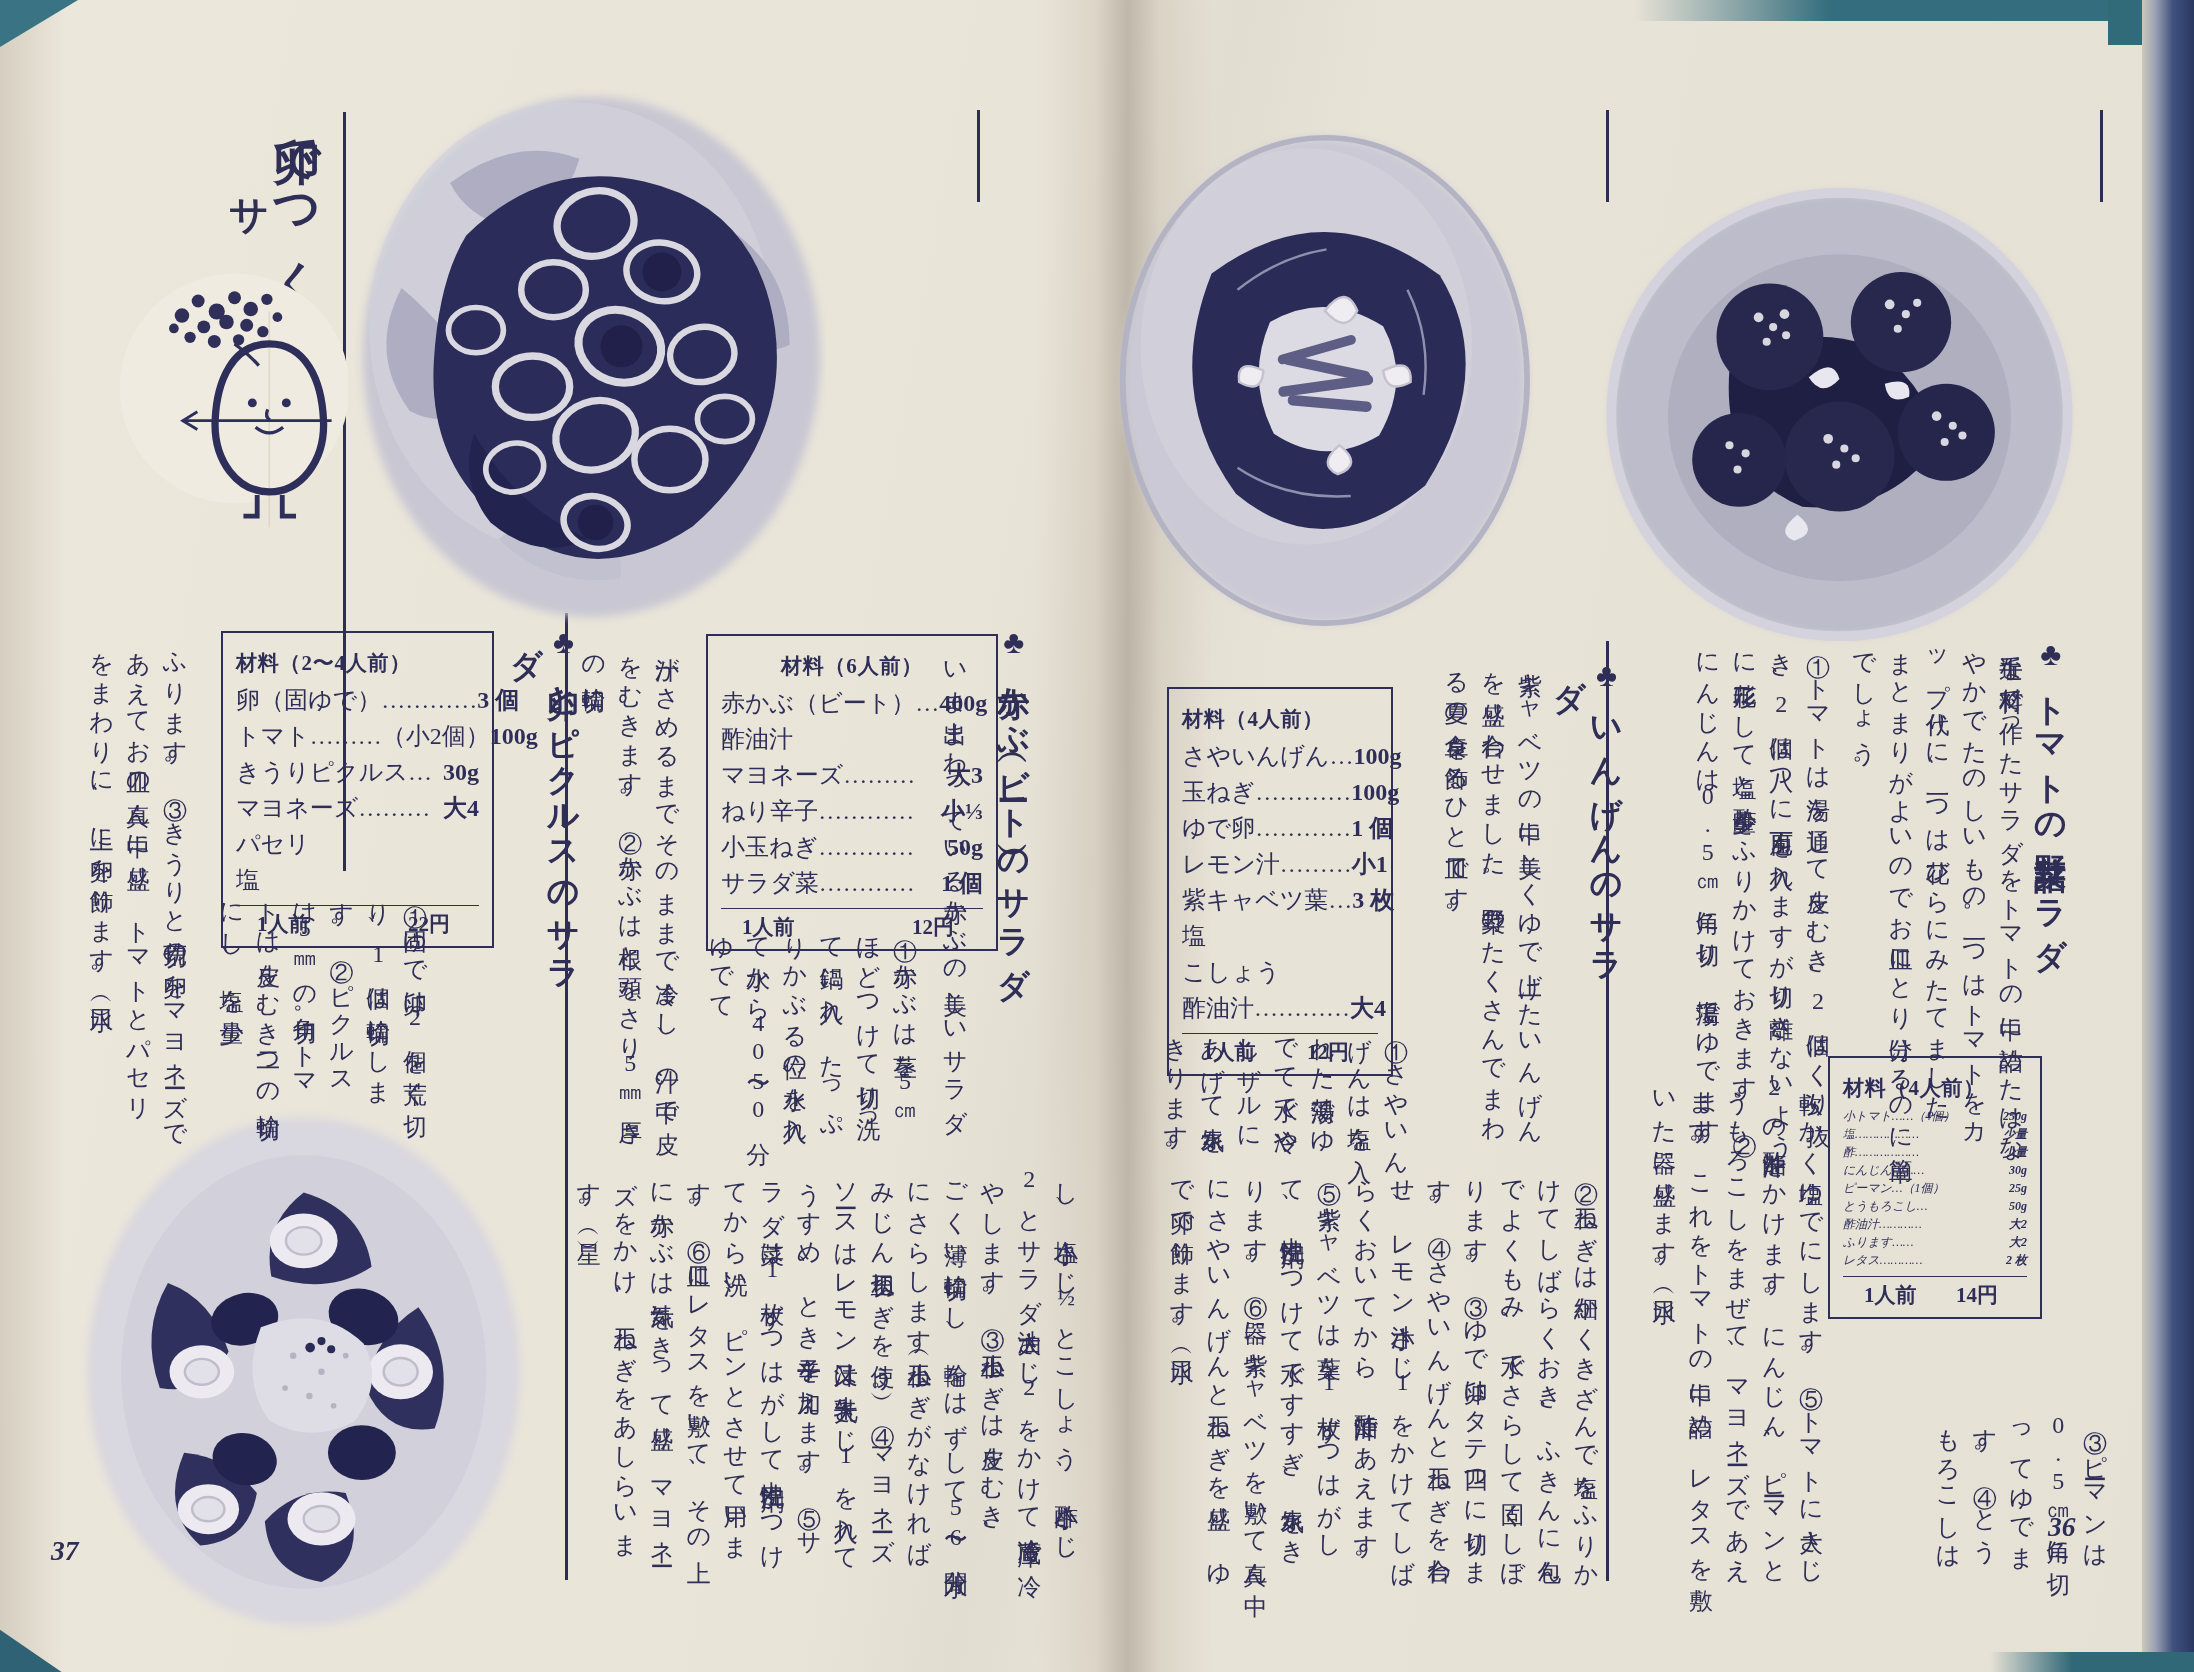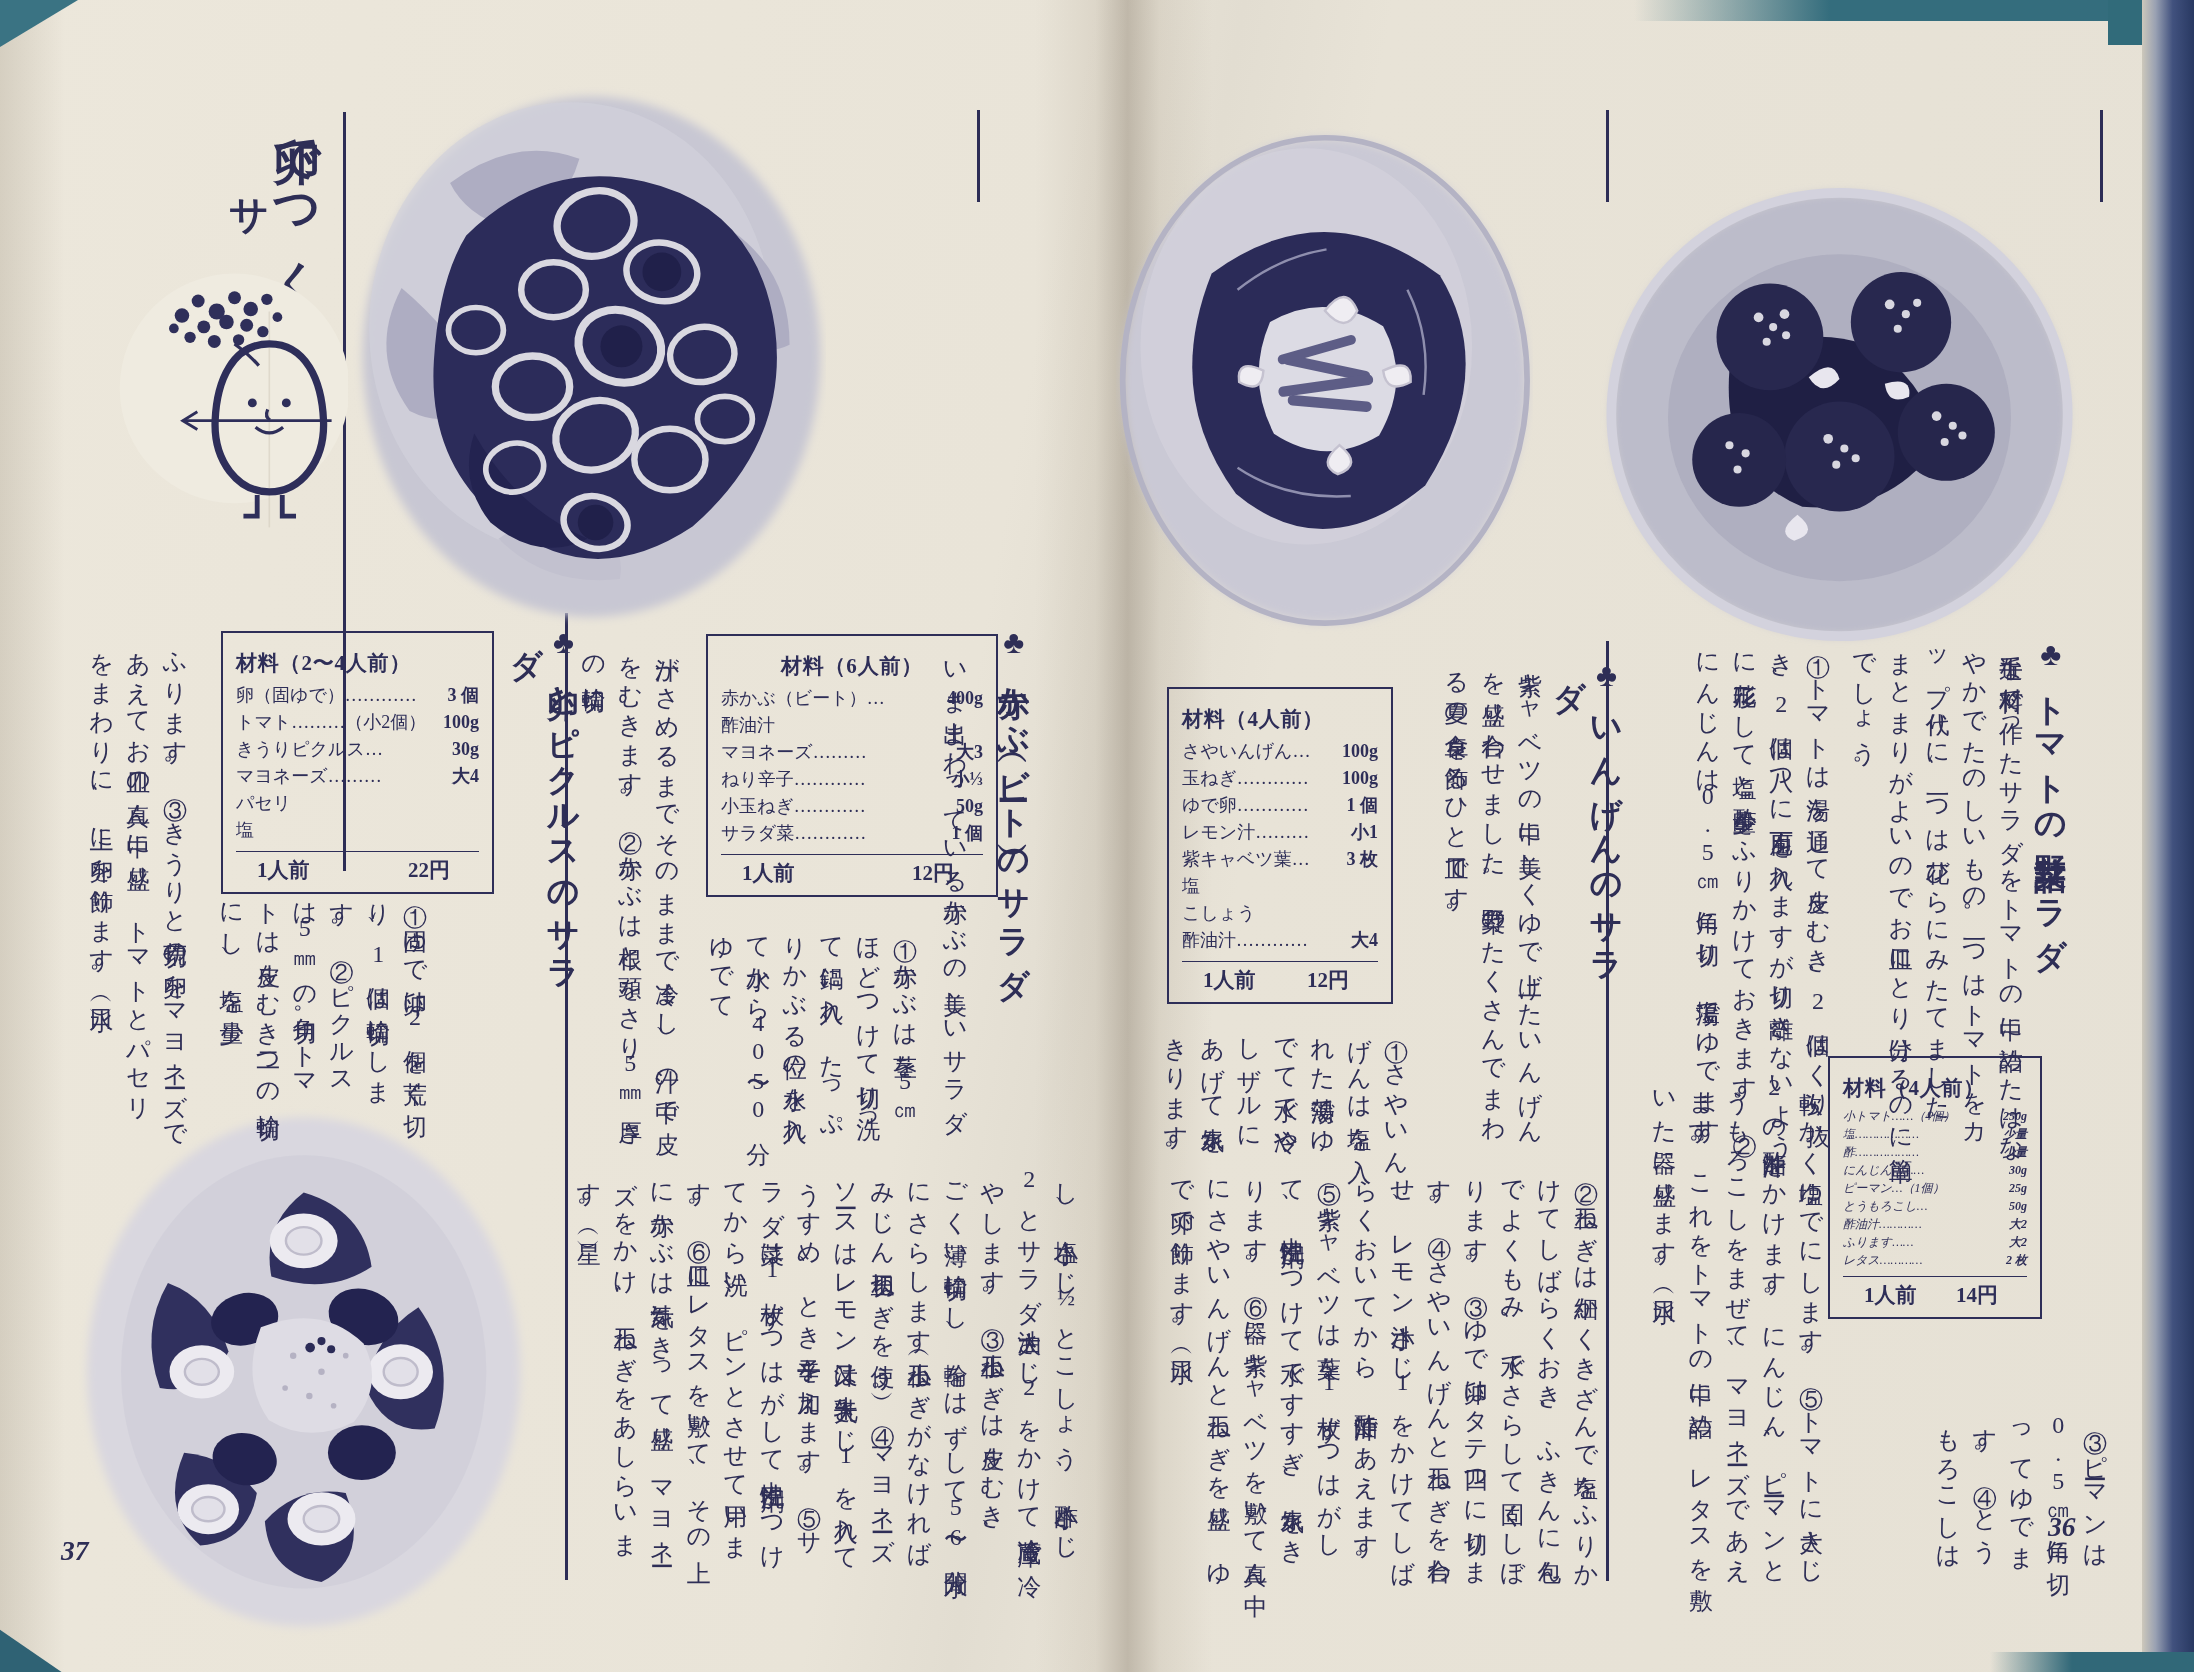--- a/index.html
+++ b/index.html
@@ -24,21 +24,21 @@
   .v{writing-mode:vertical-rl;text-orientation:upright;color:#2e2e56;overflow:visible;}
   .title-main{font-size:47px;font-weight:bold;letter-spacing:6.5px;line-height:1.05;}
   .title-sub{font-size:39px;font-weight:bold;letter-spacing:37px;line-height:1.05;}
   .heading{font-size:32px;font-weight:bold;letter-spacing:2.4px;line-height:1.15;}
   .btxt{font-size:24px;line-height:1.53;letter-spacing:2px;}
   .pageno{font-size:27.5px;font-style:italic;font-weight:bold;color:#2e2e56;}
   
   .ing-table{position:absolute;border:2.4px solid #2e2e58;color:#2e2e58;box-sizing:border-box;
     padding:16px 13px 8px;background:rgba(255,255,255,0.0);}
   .ing-head{font-size:21px;font-weight:bold;letter-spacing:0.8px;margin-bottom:4.9px;white-space:nowrap;}
-  .ing-row{display:flex;justify-content:space-between;align-items:baseline;font-size:18px;line-height:1.5;white-space:nowrap;}
+  .ing-row{display:flex;justify-content:space-between;align-items:baseline;font-size:24px;line-height:1.5;white-space:nowrap;}
   .ing-row .amt{font-weight:bold;}
   .ing-foot{display:flex;justify-content:space-between;border-top:1.6px solid #2e2e58;margin-top:7.3px;
     padding:4px 29px 0 21px;font-size:21px;font-weight:bold;}
   .small-rows .ing-row{font-size:12px;font-style:italic;}
   svg{display:block;}
 </style>
 </head>
 <body>
 
 <div id="paper" class="abs"></div>
@@ -447,15 +447,15 @@
     </div>
   <div class="ing-foot">
     <span>1人前</span>
     <span>14円</span>
   </div>
 </div>
 
 <div class="abs v btxt" style="left:1639px;top:1074px;width:190px;height:503px;">軟らかく塩ゆでにします。⑤トマトに大さじ2の酢油汁をかけます。にんじん、ピーマンとうもろこしをまぜて、マヨネーズであえます。これをトマトの中に詰め、レタスを敷いた器に盛ります。（水口）</div>
 <div class="abs v btxt" style="left:1851px;top:1412px;width:262px;height:150px;">③ピーマンは0.5㎝角に切ってゆでます。④とうもろこしは</div>
 
-<div class="abs pageno" style="left:61px;top:1535px;font-family:Liberation Serif, serif;">37</div>
+<div class="abs pageno" style="left:51px;top:1535px;font-family:Liberation Serif, serif;">37</div>
 <div class="abs pageno" style="left:2048px;top:1511px;">36</div>
 
 
 </body></html>

